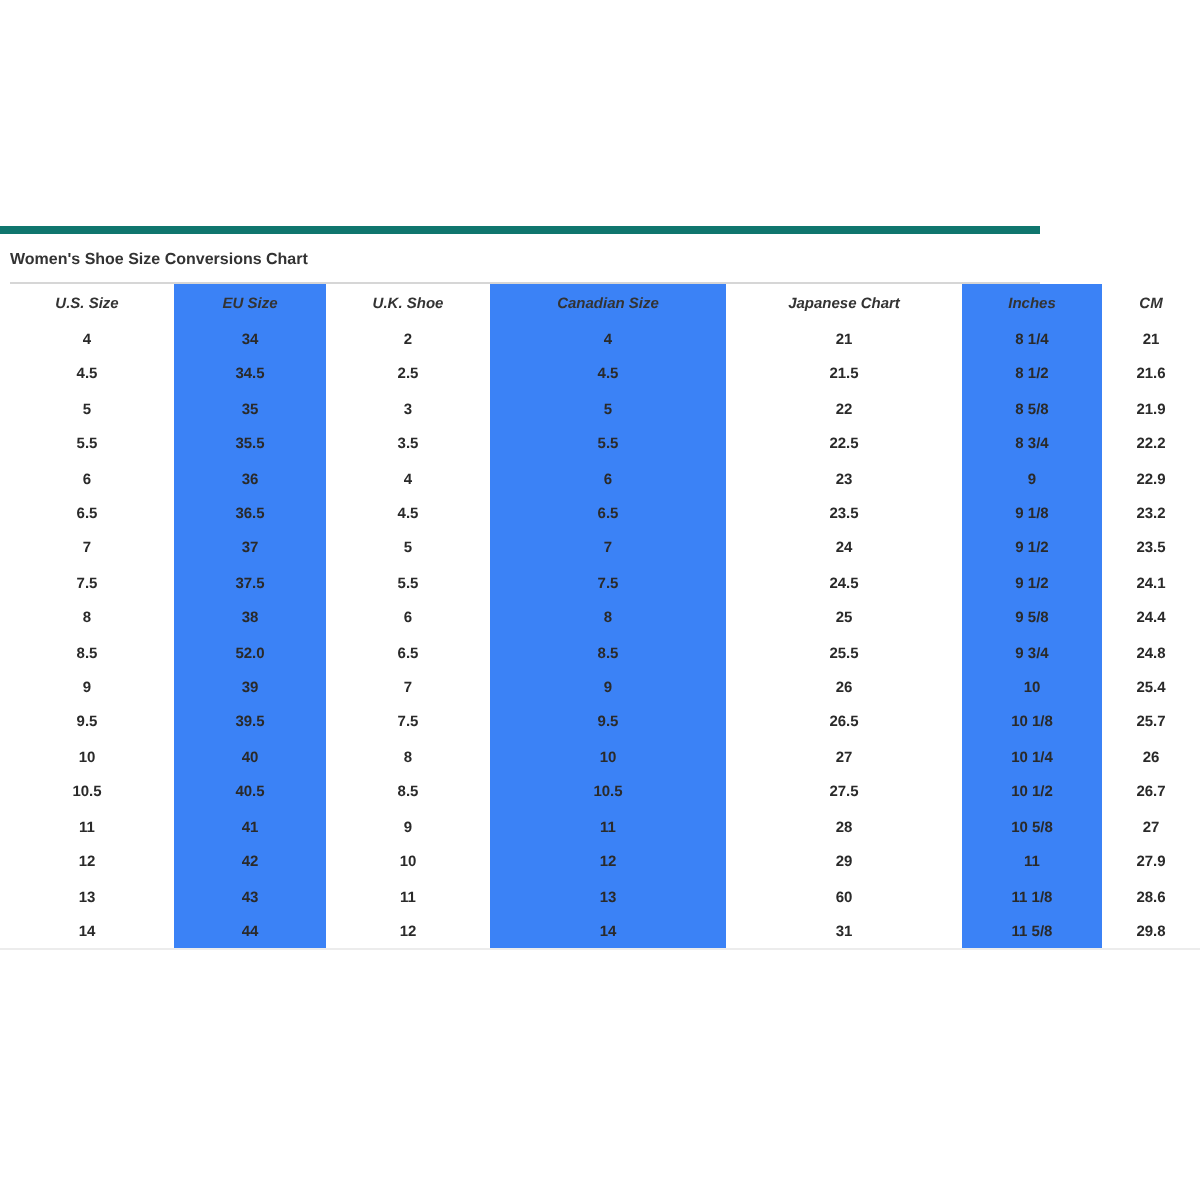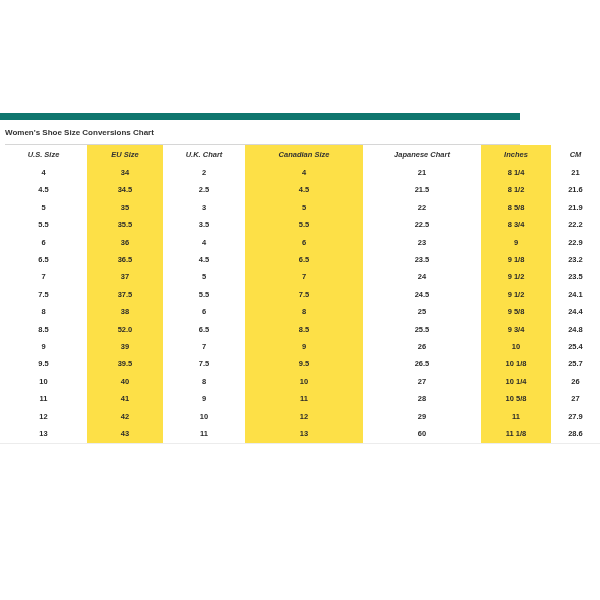--- a/index.html
+++ b/index.html
@@ -10,21 +10,21 @@
       height: 600px;
       overflow: hidden;
       font-family: "Liberation Sans", sans-serif;
       color: #222222;
     }
     .chart-wrap {
       position: absolute;
       left: 0;
       top: 113px;
       width: 520px;
-      border-top: 7px solid #0f766e;
+      border-top: 4px solid #0f766e;
     }
     .chart-title {
       height: 24px;
       line-height: 26px;
       padding-left: 5px;
       font-size: 8px;
       font-weight: bold;
       color: #333333;
       border-bottom: 1px solid #d8d8d8;
       margin-left: 0;
@@ -57,21 +57,21 @@
       color: #333333;
       font-style: italic;
     }
     col.c1 { width: 87px; }
     col.c2 { width: 76px; }
     col.c3 { width: 82px; }
     col.c4 { width: 118px; }
     col.c5 { width: 118px; }
     col.c6 { width: 70px; }
     col.c7 { width: 49px; }
-    .shade { background: #fde047; }
+    .shade { background: #3b82f6; }
     table.size-table tbody tr:last-child td {
       border-bottom: 1px solid #ececec;
     }
   </style>
 </head>
 <body>
 
 <div class="chart-wrap">
   <div class="chart-title-inner">
     <div class="chart-title" style="border-bottom:none;padding-left:0;">Women's Shoe Size Conversions Chart</div>
@@ -83,21 +83,21 @@
         <col class="c3">
         <col class="c4">
         <col class="c5">
         <col class="c6">
         <col class="c7">
     </colgroup>
     <thead>
       <tr id="header-row">
           <th>U.S. Size</th>
           <th class="shade">EU Size</th>
-          <th>U.K. Chart</th>
+          <th>U.K. Shoe</th>
           <th class="shade">Canadian Size</th>
           <th>Japanese Chart</th>
           <th class="shade">Inches</th>
           <th>CM</th>
         </tr>
     </thead>
     <tbody id="table-body">
         <tr>
           <td>4</td>
           <td class="shade">34</td>
@@ -209,20 +209,29 @@
         <tr>
           <td>10</td>
           <td class="shade">40</td>
           <td>8</td>
           <td class="shade">10</td>
           <td>27</td>
           <td class="shade">10 1/4</td>
           <td>26</td>
         </tr>
         <tr>
+          <td>10.5</td>
+          <td class="shade">40.5</td>
+          <td>8.5</td>
+          <td class="shade">10.5</td>
+          <td>27.5</td>
+          <td class="shade">10 1/2</td>
+          <td>26.7</td>
+        </tr>
+        <tr>
           <td>11</td>
           <td class="shade">41</td>
           <td>9</td>
           <td class="shade">11</td>
           <td>28</td>
           <td class="shade">10 5/8</td>
           <td>27</td>
         </tr>
         <tr>
           <td>12</td>
@@ -235,15 +244,24 @@
         </tr>
         <tr>
           <td>13</td>
           <td class="shade">43</td>
           <td>11</td>
           <td class="shade">13</td>
           <td>60</td>
           <td class="shade">11 1/8</td>
           <td>28.6</td>
         </tr>
+        <tr>
+          <td>14</td>
+          <td class="shade">44</td>
+          <td>12</td>
+          <td class="shade">14</td>
+          <td>31</td>
+          <td class="shade">11 5/8</td>
+          <td>29.8</td>
+        </tr>
       </tbody>
   </table>
 </div>
 
 </body></html>

